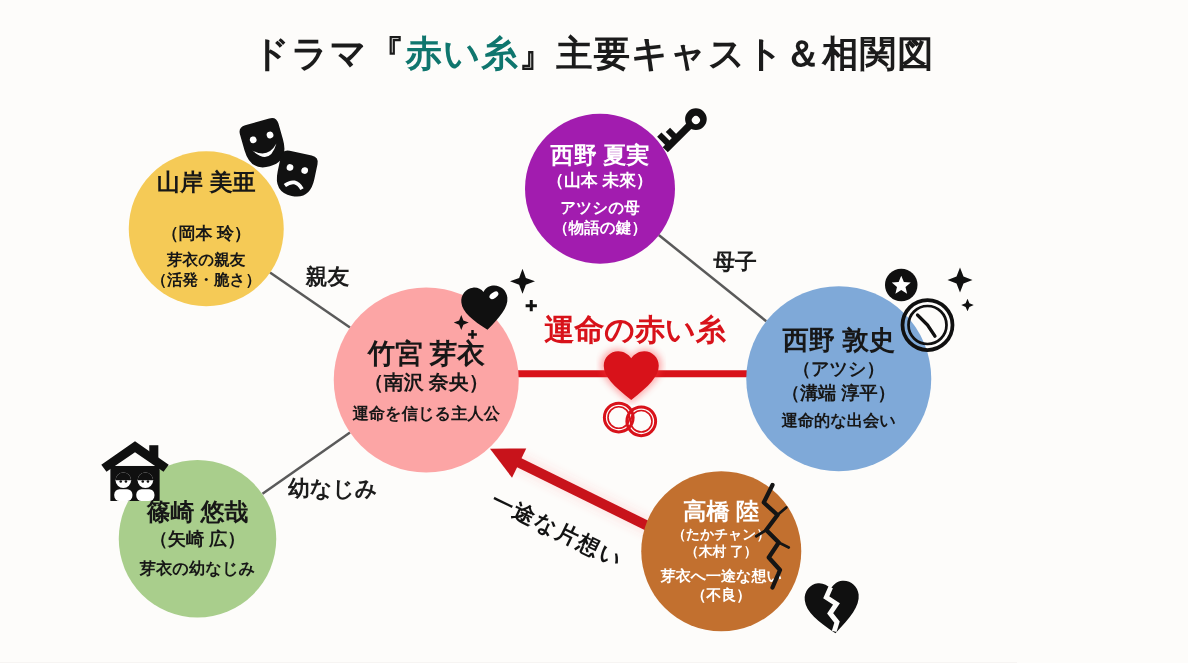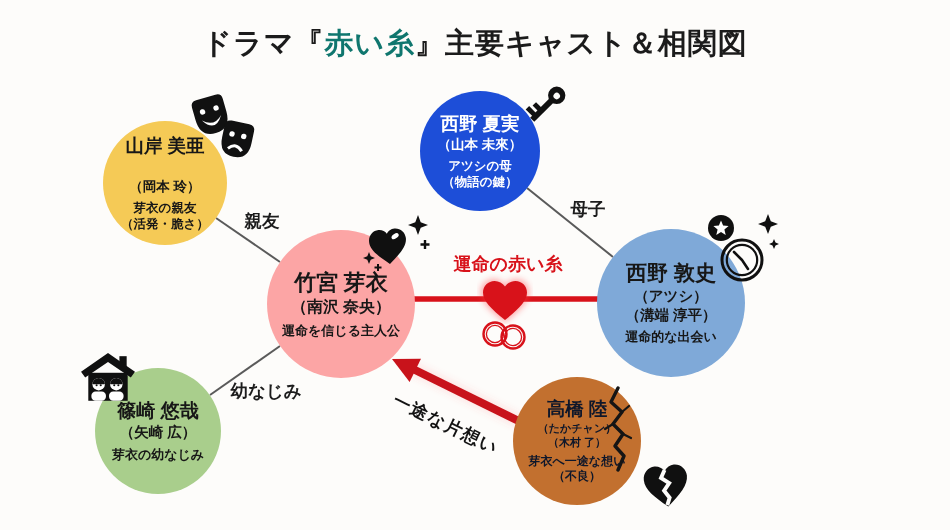--- a/index.html
+++ b/index.html
@@ -8,35 +8,35 @@
   .title{position:absolute;left:0;top:24px;width:100%;text-align:center;font-size:29px;font-weight:800;color:#1b1b1b;letter-spacing:1px;white-space:nowrap;}
   .title .accent{color:#0f766e;}
   svg.layer{position:absolute;left:0;top:0;z-index:1;}
   .circle{position:absolute;border-radius:50%;display:flex;flex-direction:column;align-items:center;justify-content:center;text-align:center;line-height:1.28;z-index:2;color:#171717;}
   .circle .c-name{font-weight:800;}
   .circle .c-actor{font-weight:700;}
   .circle .c-desc{font-weight:700;}
   .circle .gap{margin-top:5px;}
   .c-yellow{left:103px;top:121px;width:124px;height:124px;background:#F5CA56;}
   .c-yellow .c-name{font-size:18.5px;} .c-yellow .c-actor{font-size:13.5px;margin-top:20px;} .c-yellow .c-desc{font-size:12.5px;}
-  .c-purple{left:420px;top:91px;width:120px;height:120px;background:#1d4ed8;color:#ffffff;}
+  .c-purple{left:420px;top:91px;width:120px;height:120px;background:#a21caf;color:#ffffff;}
   .c-purple .c-name{font-size:18.5px;} .c-purple .c-actor{font-size:13.5px;} .c-purple .c-desc{font-size:12.5px;}
   .c-pink{left:267px;top:230px;width:148px;height:148px;background:#fca5a5;font-family:Liberation Serif, serif;}
   .c-pink .c-name{font-size:22px;} .c-pink .c-actor{font-size:16px;text-align:center;} .c-pink .c-desc{font-size:13px;}
   .c-blue{left:597px;top:229px;width:148px;height:148px;background:#7FA9D8;}
   .c-blue .c-name{font-size:21px;} .c-blue .c-actor{font-size:14.5px;} .c-blue .c-desc{font-size:13px;}
   .c-green{left:95px;top:368px;width:126px;height:126px;background:#A9CE8C;}
   .c-green .c-name{font-size:19px;} .c-green .c-actor{font-size:14.5px;} .c-green .c-desc{font-size:13px;}
-  .c-orange{left:513px;top:377px;width:128px;height:128px;background:#C2702F;color:#0f172a;}
+  .c-orange{left:513px;top:377px;width:128px;height:128px;background:#C2702F;color:#ffffff;}
   .c-orange .c-name{font-size:18.5px;} .c-orange .c-actor{font-size:11px;} .c-orange .c-desc{font-size:12px;}
   .rel-label{position:absolute;transform:translate(-50%,-50%);font-size:17.5px;font-weight:700;color:#1c1c1c;white-space:nowrap;z-index:2;}
   .lbl-bestfriends{left:262px;top:221px;}
   .lbl-motherchild{left:588px;top:209px;}
   .lbl-childhood{left:266px;top:391px;}
-  .lbl-redthread{left:508px;top:264px;color:#D8121A;font-size:18px;font-weight:800;}
+  .lbl-redthread{left:508px;top:264px;color:#D8121A;font-size:24px;font-weight:800;}
   .lbl-onesided{left:446px;top:424px;transform:translate(-50%,-50%) rotate(26deg);letter-spacing:1.5px;color:#131313;}
   .icon{position:absolute;z-index:3;}
 </style>
 </head>
 <body>
 
 <div class="stage">
 
   <svg class="layer" width="950" height="530" viewBox="0 0 950 530">
     <defs>

